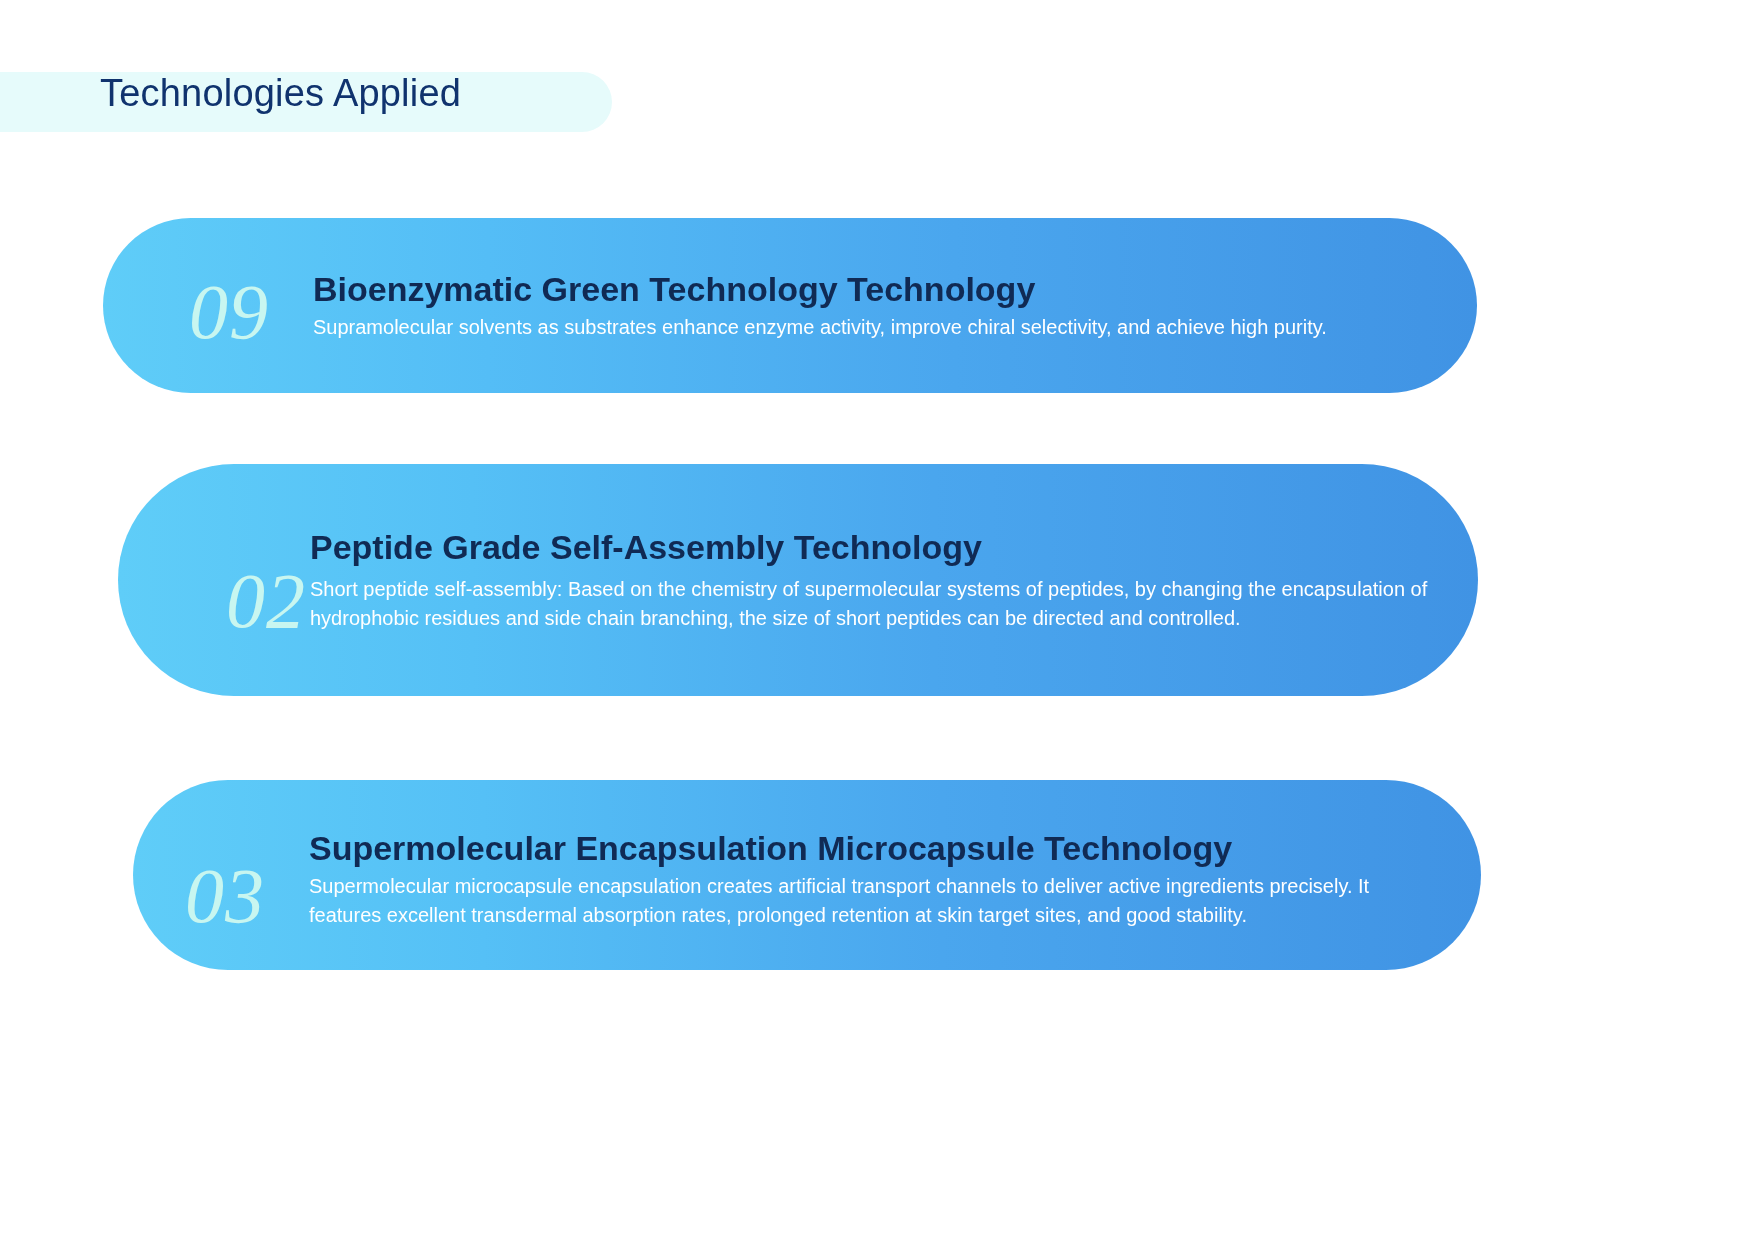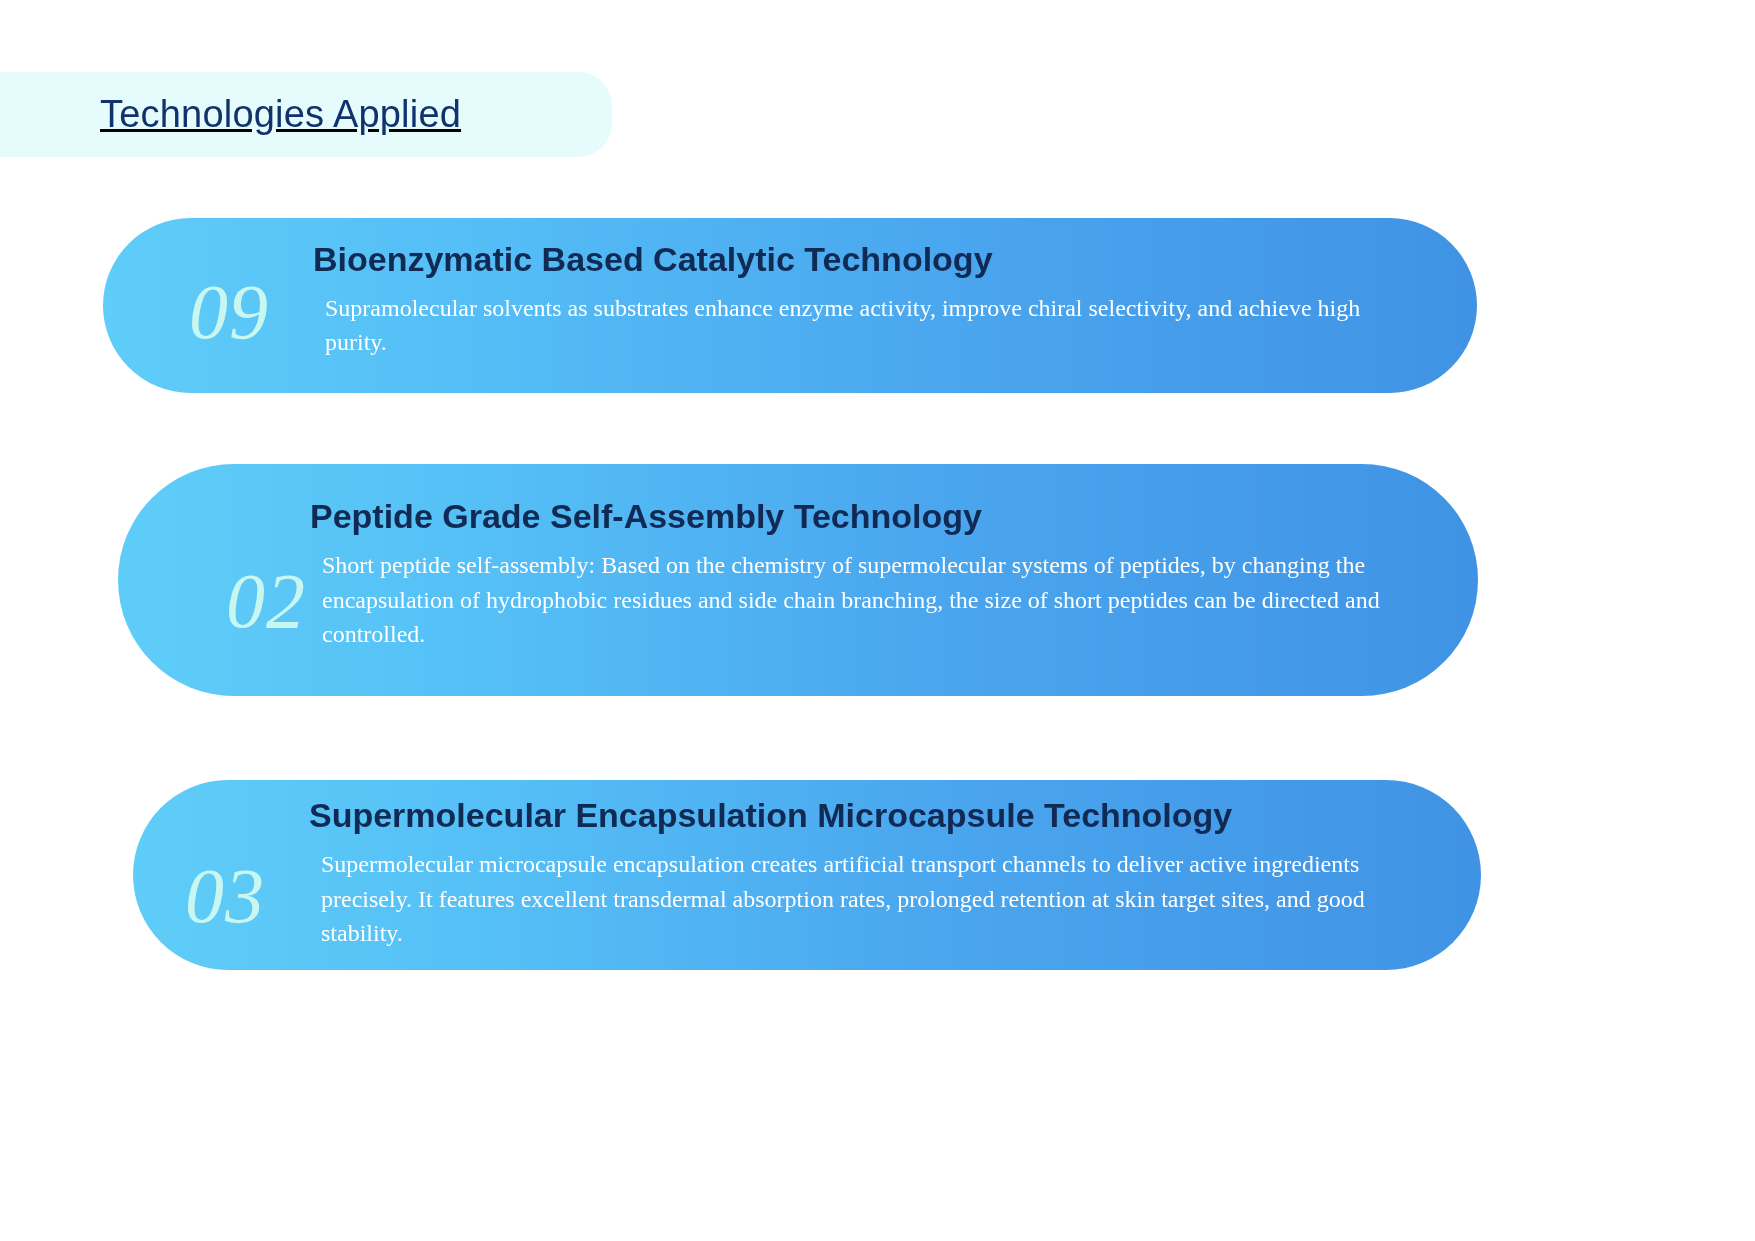--- a/index.html
+++ b/index.html
@@ -15,27 +15,25 @@
     font-family: "Liberation Sans", sans-serif;
     -webkit-font-smoothing: antialiased;
   }
 
   
   #header-banner {
     position: absolute;
     left: 0;
     top: 72px;
     width: 612px;
-    height: 85px;
+    height: 60px;
     background: #e6fbfb;
     border-top-right-radius: 34px;
     border-bottom-right-radius: 34px;
     display: flex;
-    align-items: center;
-    text-decoration: underline;
   }
   #page-title {
     margin-left: 100px;
     font-family: "Liberation Sans", sans-serif;
     font-size: 38px;
     font-weight: 400;
     color: #10336e;
     letter-spacing: 0.2px;
     white-space: nowrap;
   }
@@ -65,26 +63,26 @@
   .card-title {
     font-family: "Liberation Sans", sans-serif;
     font-weight: 700;
     font-size: 34px;
     line-height: 1.15;
     color: #102a54;
     margin: 0 0 4px 0;
     white-space: nowrap;
   }
   .card-desc {
-    font-family: Liberation Serif, serif;
+    font-family: Liberation Sans, sans-serif;
     font-weight: 400;
-    font-size: 24px;
+    font-size: 20px;
     line-height: 1.42;
     color: #ffffff;
-    margin: 12px;
+    margin: 0;
   }
 
   
   #card-1 {
     left: 103px;
     top: 218px;
     width: 1374px;
     height: 175px;
     border-radius: 88px;
     background: linear-gradient(90deg, #5fcdf8 0%, #54bdf6 28%, #4aa6ee 62%, #4093e4 100%);
@@ -123,21 +121,21 @@
 </head>
 <body>
 
 <div id="header-banner">
   <div id="page-title">Technologies Applied</div>
 </div>
 
 <div class="card" id="card-1">
   <div class="card-num">09</div>
   <div class="card-body">
-    <div class="card-title">Bioenzymatic Based Catalytic Technology</div>
+    <div class="card-title">Bioenzymatic Green Technology Technology</div>
     <div class="card-desc">Supramolecular solvents as substrates enhance enzyme activity, improve chiral selectivity, and achieve high purity.</div>
   </div>
 </div>
 
 <div class="card" id="card-2">
   <div class="card-num">02</div>
   <div class="card-body">
     <div class="card-title">Peptide Grade Self-Assembly Technology</div>
     <div class="card-desc">Short peptide self-assembly: Based on the chemistry of supermolecular systems of peptides, by changing the encapsulation of hydrophobic residues and side chain branching, the size of short peptides can be directed and controlled.</div>
   </div>

